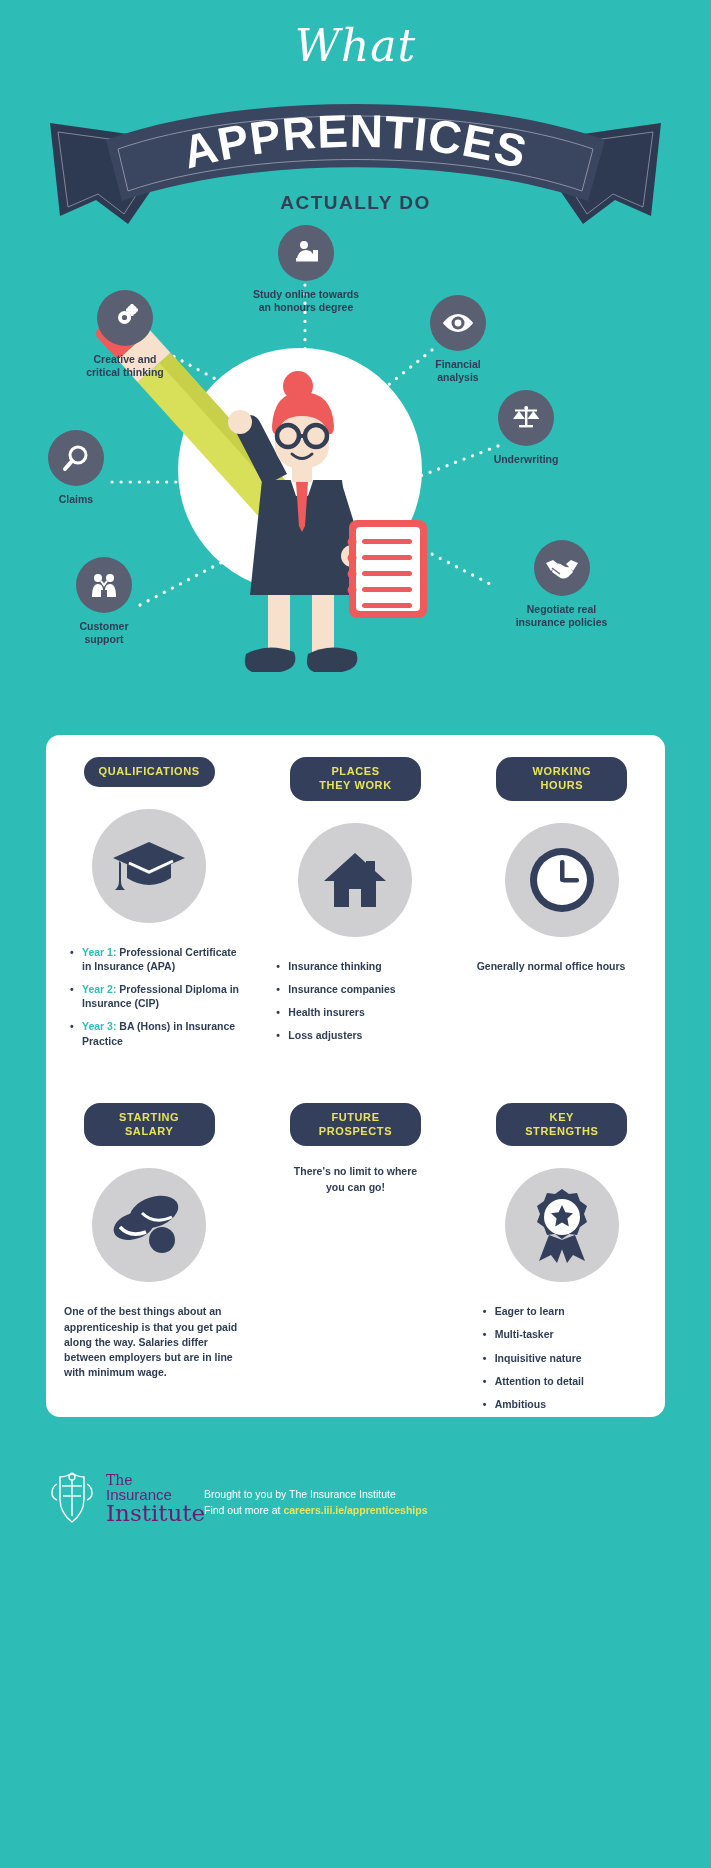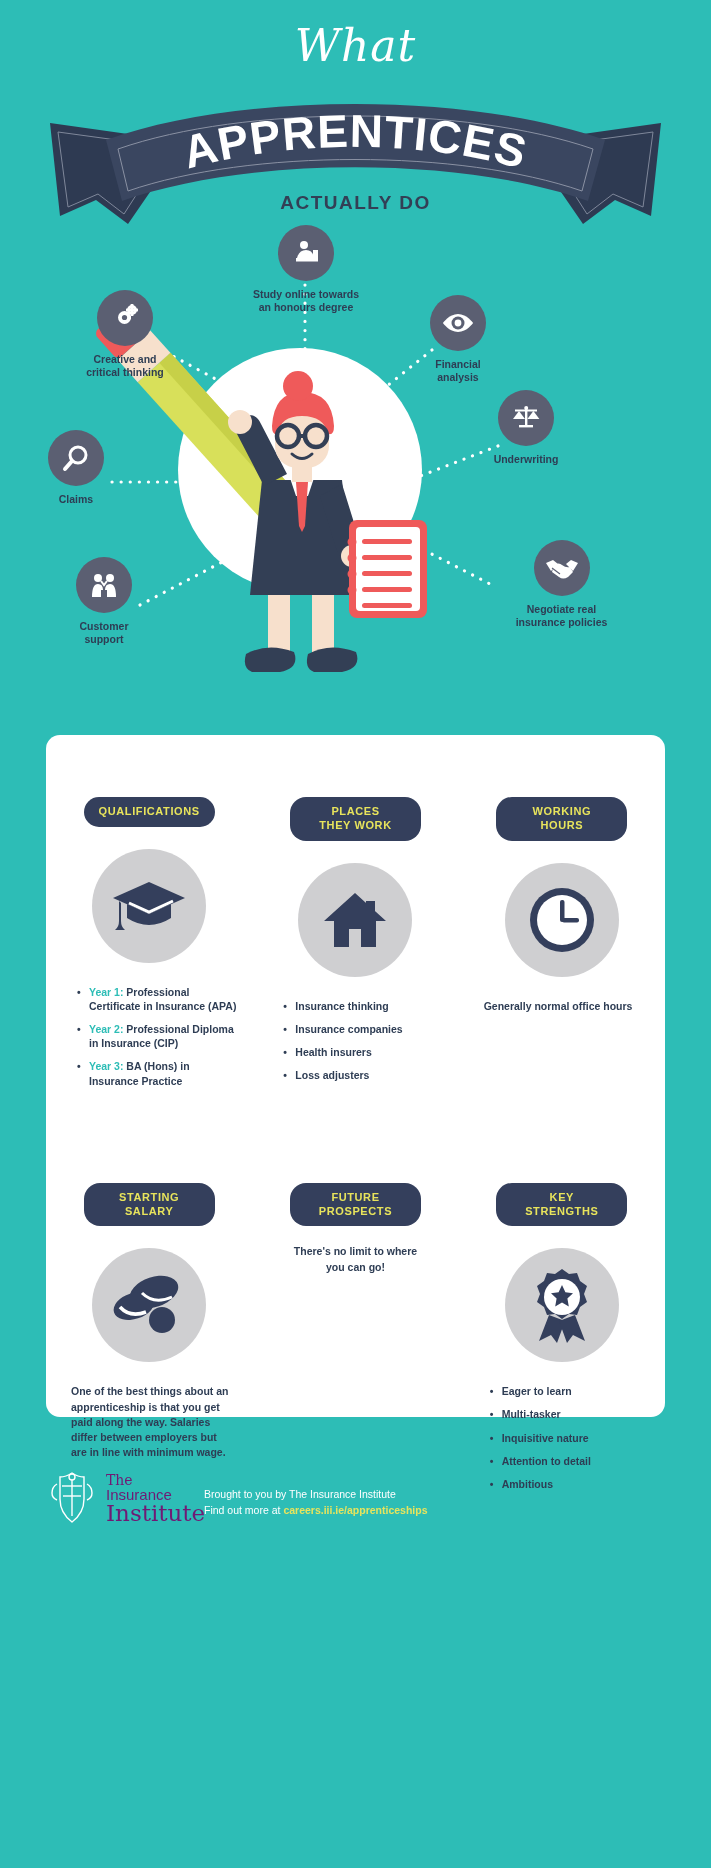--- a/index.html
+++ b/index.html
@@ -37,21 +37,21 @@
     color: #2e3d54; line-height: 1.25; white-space: pre-line;
   }
 
   
   .card {
     position: absolute; left: 46px; top: 735px;
     width: 619px; height: 682px;
     background: #ffffff; border-radius: 14px;
   }
   .grid-row { display: flex; }
-  .col { width: 33.333%; padding: 0 13px; margin-top: 40px; }
+  .col { width: 33.333%; padding: 0 6px; }
   .pill {
     background: #343f5c; color: #e8e45c;
     border-radius: 16px; padding: 8px 4px;
     font-size: 11px; font-weight: bold; letter-spacing: 0.6px;
     text-align: center; line-height: 1.25; white-space: pre-line;
     width: 131px; margin: 0 auto;
   }
   .circle-icon {
     width: 114px; height: 114px; border-radius: 50%;
     background: #cfcfd1; margin: 22px auto 0;

